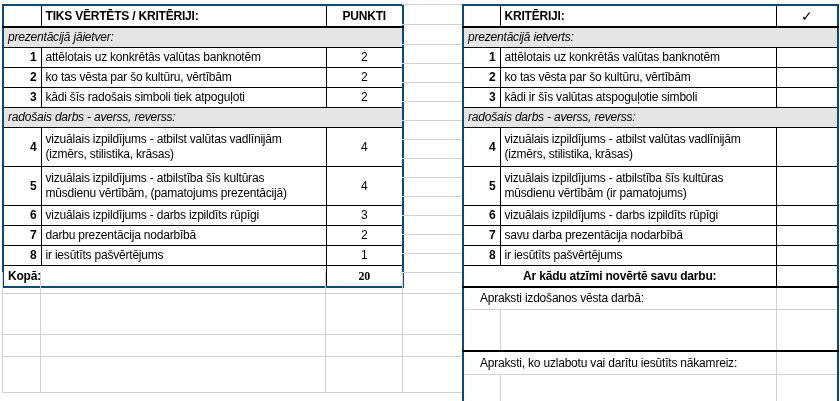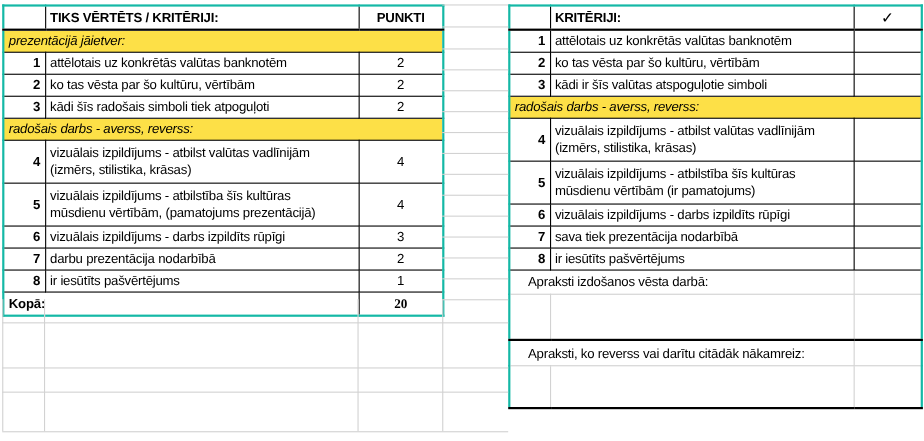--- a/index.html
+++ b/index.html
@@ -3,36 +3,36 @@
 <meta charset="utf-8">
 <style>
   html,body{margin:0;padding:0;background:#ffffff;}
   .sheet{
     position:relative;width:840px;height:401px;background:#ffffff;
     font-family:"Liberation Sans","DejaVu Sans",sans-serif;
     font-size:12px;color:#000;overflow:hidden;
   }
   table.grid{
     border-collapse:collapse;table-layout:fixed;position:absolute;
-    border:2px solid #14b8a6;background:#fff;
+    border:2px solid #0c4a6e;background:#fff;
   }
   table.grid td{
     border:1px solid #000;padding:0 4px;overflow:hidden;
     white-space:pre-line;vertical-align:middle;line-height:15px;
     letter-spacing:-0.2px;
   }
   .lt{left:2px;top:4px;width:400px;}
   .rt{left:462px;top:4px;width:375px;}
   tr.h20 td{height:20px;} tr.h19 td{height:19px;} tr.h38 td{height:38px;}
   tr.h21 td{height:21px;} tr.h40 td{height:40px;} tr.h22 td{height:22px;} tr.h37 td{height:37px;}
   tr.header td{font-weight:bold;border-bottom-width:2px;}
   td.hdr-title{text-align:left;}
   td.hdr-pts{text-align:center;}
   td.hdr-check{text-align:center;font-weight:bold;font-size:14px;}
-  tr.band td{background:#fde047;font-style:italic;}
+  tr.band td{background:#e5e5e5;font-style:italic;}
   td.col-num{text-align:right;font-weight:bold;vertical-align:bottom;padding:0 3px 2px 1px;}
   td.col-pts{text-align:center;}
   td.total-label{text-align:left;font-weight:bold;padding-right:6px;}
   td.total-val{text-align:center;font-weight:bold;font-family:Liberation Serif, serif;}
   tr.grade td{border-bottom-width:2px;}
   td.grade-q{text-align:center;font-weight:bold;}
   
   tr.qlabel td{border-bottom:1px solid #d2d2d2;}
   tr.qlabel td.q-text{padding-left:16px;border-right:1px solid #d2d2d2;}
   tr.qlabel td.q-check{border-left:1px solid #d2d2d2;}
@@ -120,20 +120,23 @@
         <col style="width:37px">
         <col style="width:276px">
         <col style="width:62px">
       </colgroup>
     <tbody>
         <tr class="header h20">
       <td></td>
       <td class="hdr-title">KRITĒRIJI:</td>
       <td class="hdr-check"><span>✓</span></td>
     </tr>
+    <tr class="band h19">
+      <td colspan="3">prezentācijā ietverts:</td>
+    </tr>
     <tr class="h19">
       <td class="col-num">1</td>
       <td>attēlotais uz konkrētās valūtas banknotēm</td>
       <td></td>
     </tr>
     <tr class="h19">
       <td class="col-num">2</td>
       <td>ko tas vēsta par šo kultūru, vērtībām</td>
       <td></td>
     </tr>
@@ -157,39 +160,43 @@
 mūsdienu vērtībām (ir pamatojums)</td>
       <td></td>
     </tr>
     <tr class="h19">
       <td class="col-num">6</td>
       <td>vizuālais izpildījums - darbs izpildīts rūpīgi</td>
       <td></td>
     </tr>
     <tr class="h19">
       <td class="col-num">7</td>
-      <td>sava tiek prezentācija nodarbībā</td>
+      <td>savu darba prezentācija nodarbībā</td>
       <td></td>
     </tr>
     <tr class="h19">
       <td class="col-num">8</td>
       <td>ir iesūtīts pašvērtējums</td>
+      <td></td>
+    </tr>
+    <tr class="grade h20">
+      <td colspan="2" class="grade-q">Ar kādu atzīmi novērtē savu darbu:</td>
       <td></td>
     </tr>
     <tr class="qlabel h21">
       <td colspan="2" class="q-text">Apraksti izdošanos vēsta darbā:</td>
       <td class="q-check"></td>
     </tr>
     <tr class="qarea h40">
       <td class="a-num"></td>
       <td class="a-main"></td>
       <td class="a-check"></td>
     </tr>
     <tr class="qlabel h22">
-      <td colspan="2" class="q-text">Apraksti, ko reverss vai darītu citādāk nākamreiz:</td>
+      <td colspan="2" class="q-text">Apraksti, ko uzlabotu vai darītu iesūtīts nākamreiz:</td>
       <td class="q-check"></td>
     </tr>
     <tr class="qarea h37">
       <td class="a-num"></td>
       <td class="a-main"></td>
       <td class="a-check"></td>
     </tr>
   </tbody>
     </table>
 

